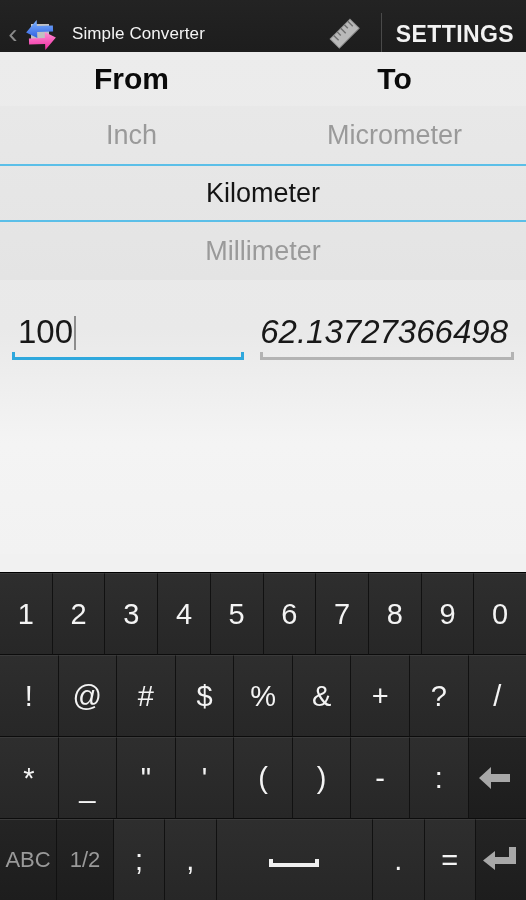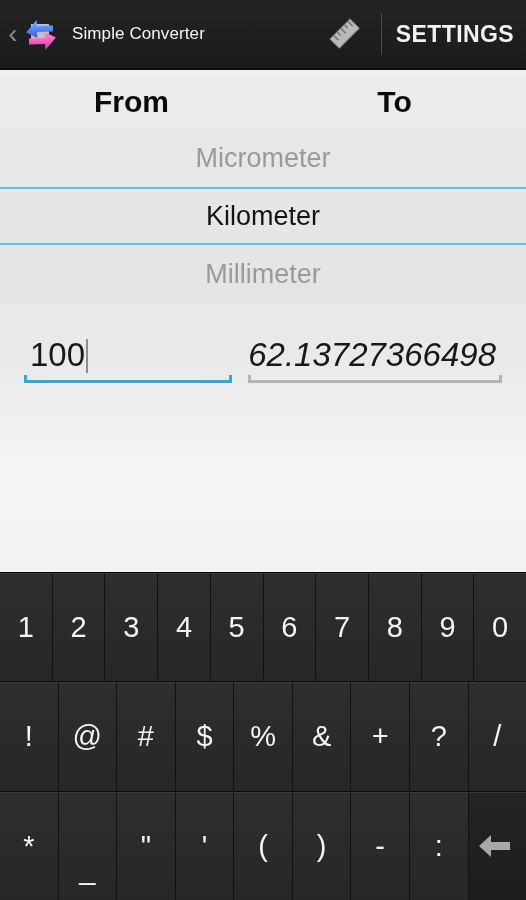--- a/index.html
+++ b/index.html
@@ -79,21 +79,21 @@
     font-size: 23px;
     font-weight: bold;
     letter-spacing: 0.4px;
     white-space: nowrap;
     flex: 0 0 auto;
   }
 
   
   .content {
     position: absolute;
-    top: 75px; left: 0;
+    top: 52px; left: 0;
     width: 526px;
     height: 502px;
     background: linear-gradient(#ececec 0%, #e9e9e9 55%, #f4f4f4 78%, #f2f2f2 100%);
   }
 
   .headrow {
     display: flex;
     height: 54px;
     align-items: center;
   }
@@ -127,21 +127,21 @@
     color: #9a9a9a;
     white-space: nowrap;
   }
   .pickrow.selected .pickcell {
     color: #141414;
   }
 
   .fields {
     display: flex;
     margin-top: 28px;
-    padding: 0 16px;
+    padding: 0 4px;
     box-sizing: border-box;
   }
   .field {
     flex: 1 1 50%;
     box-sizing: border-box;
     padding: 0 8px;
   }
   .field-inner {
     position: relative;
     height: 52px;
@@ -282,20 +282,21 @@
 
   <div class="content">
 
     <div class="headrow">
       <div class="headcell">From</div>
       <div class="headcell">To</div>
     </div>
 
     <div class="picker">
       <div class="pickrow">
+        <div class="pickcell">Inch</div>
         <div class="pickcell">Micrometer</div>
       </div>
       <div class="pickrow selected">
         <div class="pickcell">Kilometer</div>
       </div>
       <div class="pickrow">
         <div class="pickcell">Millimeter</div>
       </div>
     </div>
 
@@ -360,16 +361,34 @@
       <div class="key">)</div>
       <div class="key">-</div>
       <div class="key">:</div>
       <div class="key dark glyph">
         <svg viewBox="0 0 40 30" width="40" height="30" aria-hidden="true">
           <path d="M14 4 L14 11 L33 11 L33 19 L14 19 L14 26 L2 15 Z" fill="#a8a8a8"></path>
         </svg>
       </div>
     </div>
 
+    <div class="krow">
+      <div class="key dark fn narrow">ABC</div>
+      <div class="key dark fn narrow">1/2</div>
+      <div class="key">;</div>
+      <div class="key">,</div>
+      <div class="key space glyph">
+        <svg viewBox="0 0 70 30" width="70" height="30" aria-hidden="true">
+          <path d="M10 14 L10 22 L60 22 L60 14 L56 14 L56 18 L14 18 L14 14 Z" fill="#f0f0f0"></path>
+        </svg>
+      </div>
+      <div class="key">.</div>
+      <div class="key">=</div>
+      <div class="key dark glyph">
+        <svg viewBox="0 0 40 30" width="40" height="30" aria-hidden="true">
+          <path d="M14 6 L14 12 L28 12 L28 2 L35 2 L35 19 L14 19 L14 25 L2 15.5 Z" fill="#a8a8a8"></path>
+        </svg>
+      </div>
+    </div>
 
   </div>
 
 </div>
 
 </body></html>

